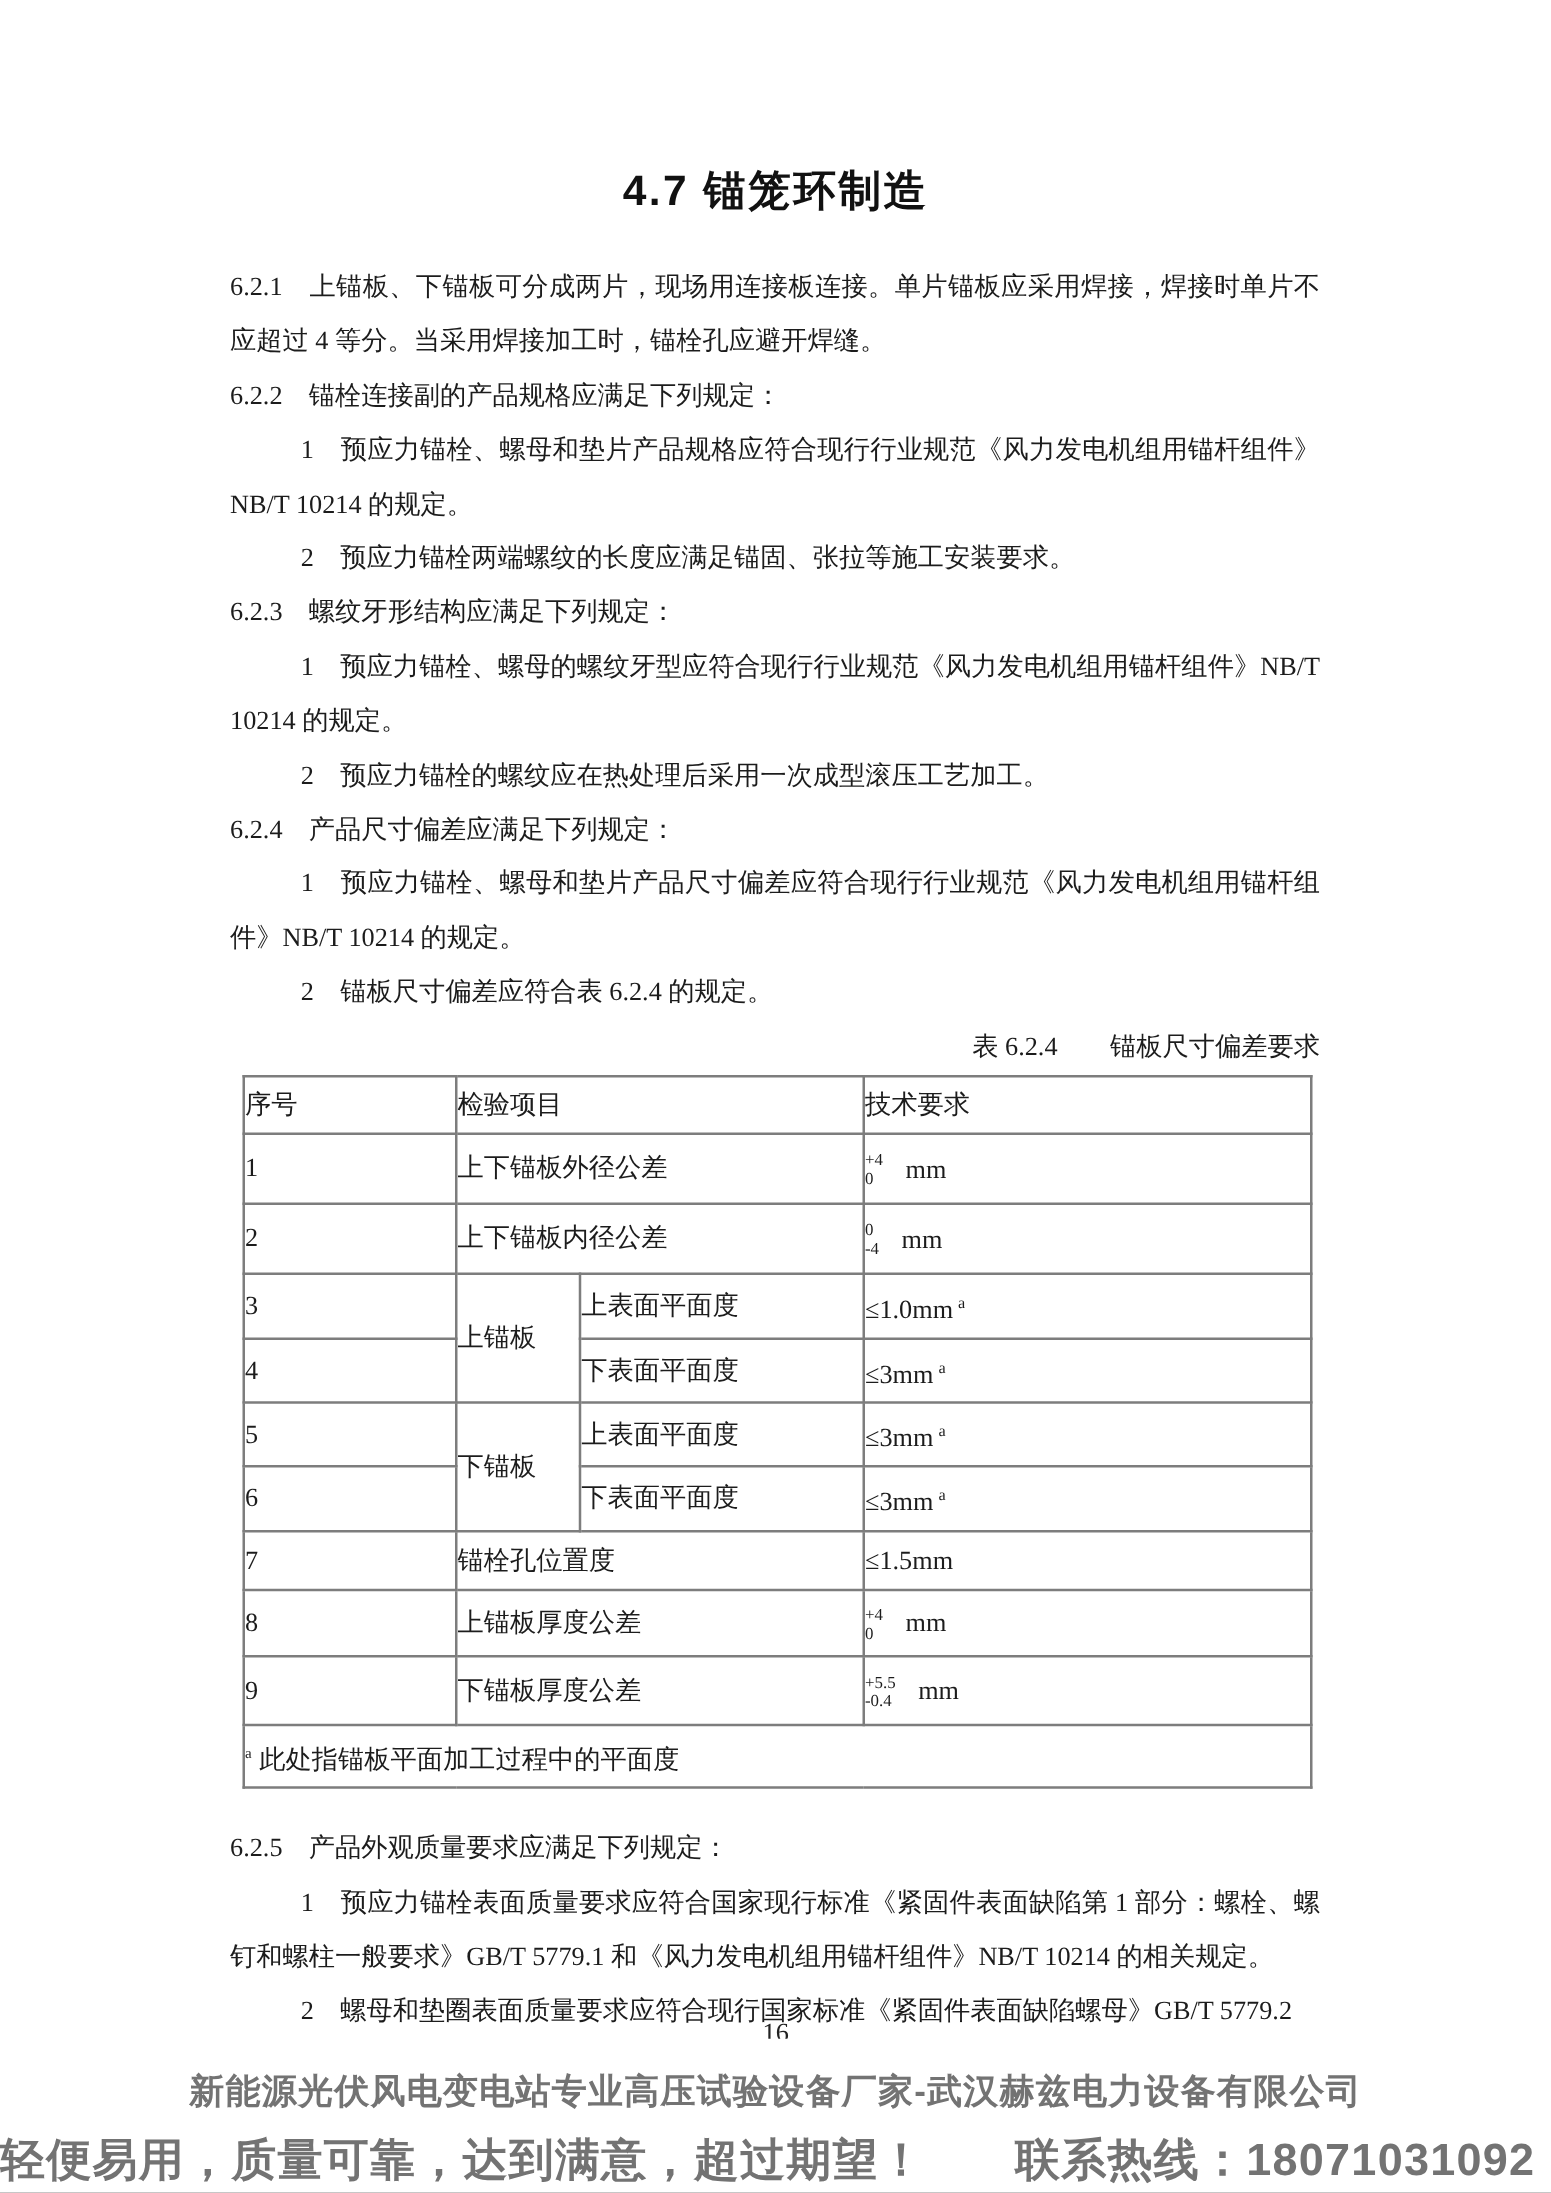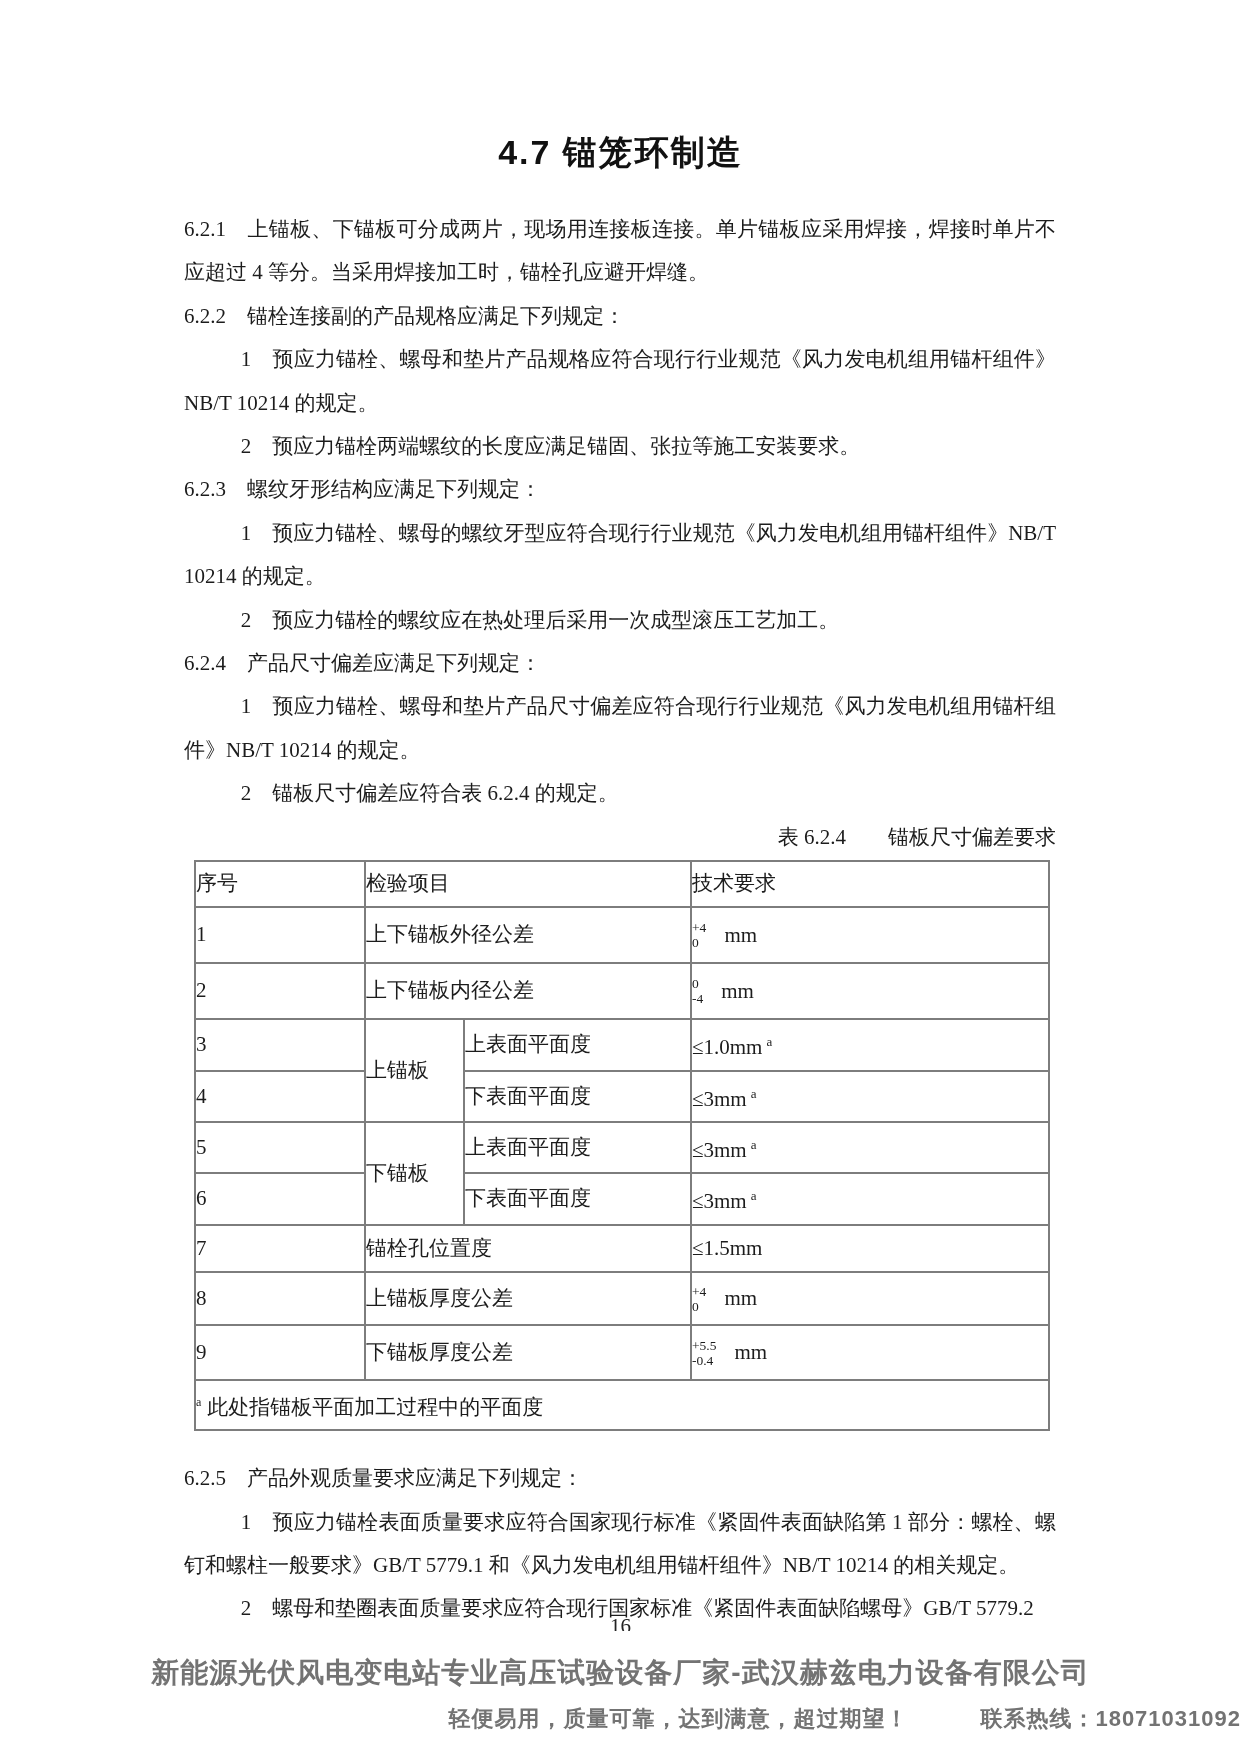--- a/index.html
+++ b/index.html
@@ -66,22 +66,22 @@
   .footer{
     position:absolute;top:1654px;left:0;width:100%;
     font-family:"Liberation Sans","DejaVu Sans",sans-serif;
     font-weight:700;color:#737373;
   }
   .footer-line1{
     text-align:center;font-size:28px;margin:0;letter-spacing:1px;
   }
   .footer-line2{
     margin-top:12px;
-    display:flex;justify-content:flex-end;gap:72px;
-    font-size:22px;letter-spacing:1px;
+    display:flex;justify-content:flex-start;gap:72px;
+    font-size:36px;letter-spacing:1px;
   }
 </style>
 </head>
 <body>
 
 <div class="page">
 
   <h1 class="doc-title">4.7 锚笼环制造</h1>
 
   <div class="content">

